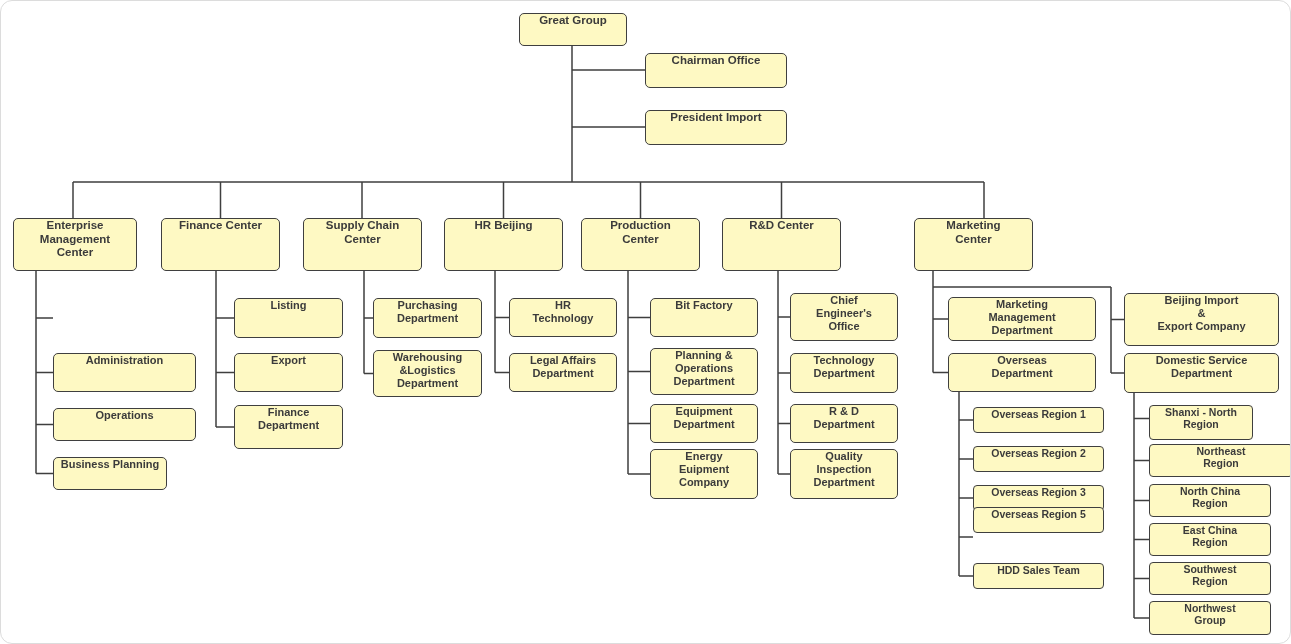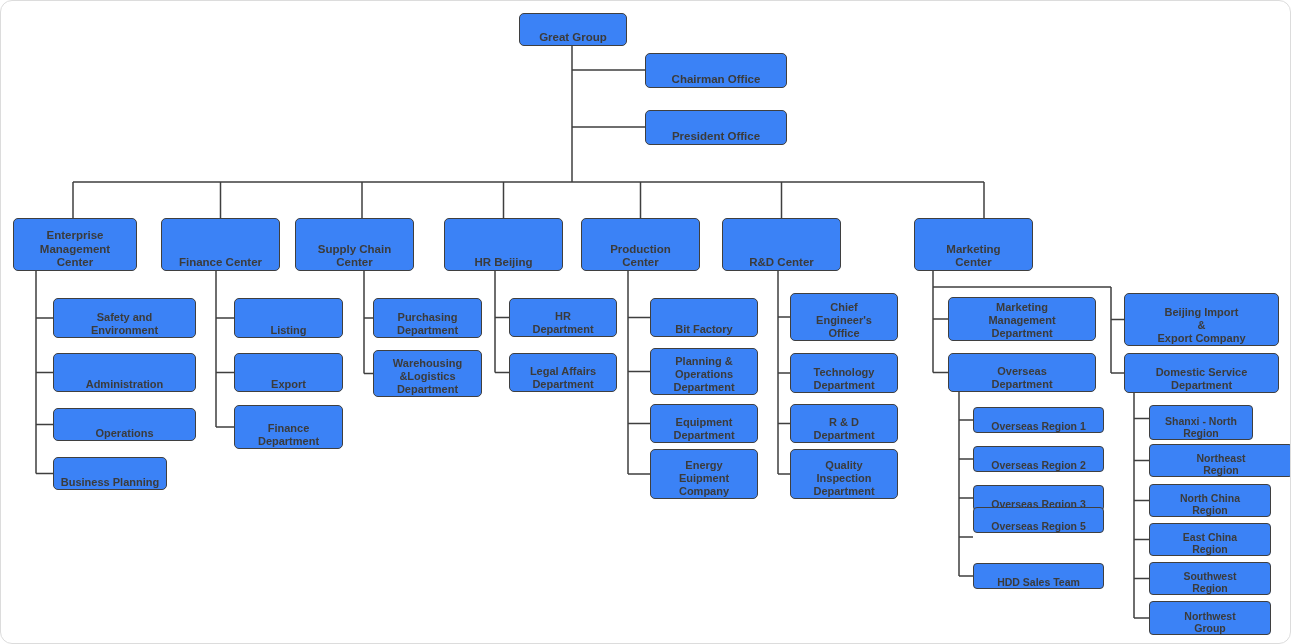--- a/index.html
+++ b/index.html
@@ -16,25 +16,25 @@
   }
   .connectors {
     position: absolute;
     left: 0; top: 0;
     width: 1291px; height: 644px;
     pointer-events: none;
   }
   .node {
     position: absolute;
     box-sizing: border-box;
-    background: #3b82f6;
+    background: #fef9c3;
     border: 1.6px solid #3f3f3f;
     border-radius: 5px;
     display: flex;
-    align-items: flex-end;
+    align-items: flex-start;
     justify-content: center;
     text-align: center;
     z-index: 2;
   }
   .node span {
     display: block;
     white-space: pre-line;
     font-weight: 700;
     color: #3b3b3b;
     font-size: 11px;
@@ -69,54 +69,50 @@
     "></path>
   </svg>
 
   <div class="node lg" style="left:518px;top:12px;width:108px;height:33px">
       <span>Great Group</span>
     </div>
   <div class="node lg" style="left:644px;top:52px;width:142px;height:35px">
       <span>Chairman Office</span>
     </div>
   <div class="node lg" style="left:644px;top:109px;width:142px;height:35px">
-      <span>President Office</span>
+      <span>President Import</span>
     </div>
 
   <div class="node lg" style="left:12px;top:217px;width:124px;height:53px">
       <span>Enterprise
 Management
 Center</span>
     </div>
   <div class="node lg" style="left:160px;top:217px;width:119px;height:53px">
       <span>Finance Center</span>
     </div>
-  <div class="node lg" style="left:294px;top:217px;width:119px;height:53px">
+  <div class="node lg" style="left:302px;top:217px;width:119px;height:53px">
       <span>Supply Chain
 Center</span>
     </div>
   <div class="node lg" style="left:443px;top:217px;width:119px;height:53px">
       <span>HR Beijing</span>
     </div>
   <div class="node lg" style="left:580px;top:217px;width:119px;height:53px">
       <span>Production
 Center</span>
     </div>
   <div class="node lg" style="left:721px;top:217px;width:119px;height:53px">
       <span>R&amp;D Center</span>
     </div>
   <div class="node lg" style="left:913px;top:217px;width:119px;height:53px">
       <span>Marketing
 Center</span>
     </div>
 
-  <div class="node" style="left:52px;top:297px;width:143px;height:40px">
-      <span>Safety and
-Environment</span>
-    </div>
   <div class="node" style="left:52px;top:352px;width:143px;height:39px">
       <span>Administration</span>
     </div>
   <div class="node" style="left:52px;top:407px;width:143px;height:33px">
       <span>Operations</span>
     </div>
   <div class="node" style="left:52px;top:456px;width:114px;height:33px">
       <span>Business Planning</span>
     </div>
 
@@ -136,21 +132,21 @@
 Department</span>
     </div>
   <div class="node" style="left:372px;top:349px;width:109px;height:47px">
       <span>Warehousing
 &amp;Logistics
 Department</span>
     </div>
 
   <div class="node" style="left:508px;top:297px;width:108px;height:39px">
       <span>HR
-Department</span>
+Technology</span>
     </div>
   <div class="node" style="left:508px;top:352px;width:108px;height:39px">
       <span>Legal Affairs
 Department</span>
     </div>
 
   <div class="node" style="left:649px;top:297px;width:108px;height:39px">
       <span>Bit Factory</span>
     </div>
   <div class="node" style="left:649px;top:347px;width:108px;height:47px">

